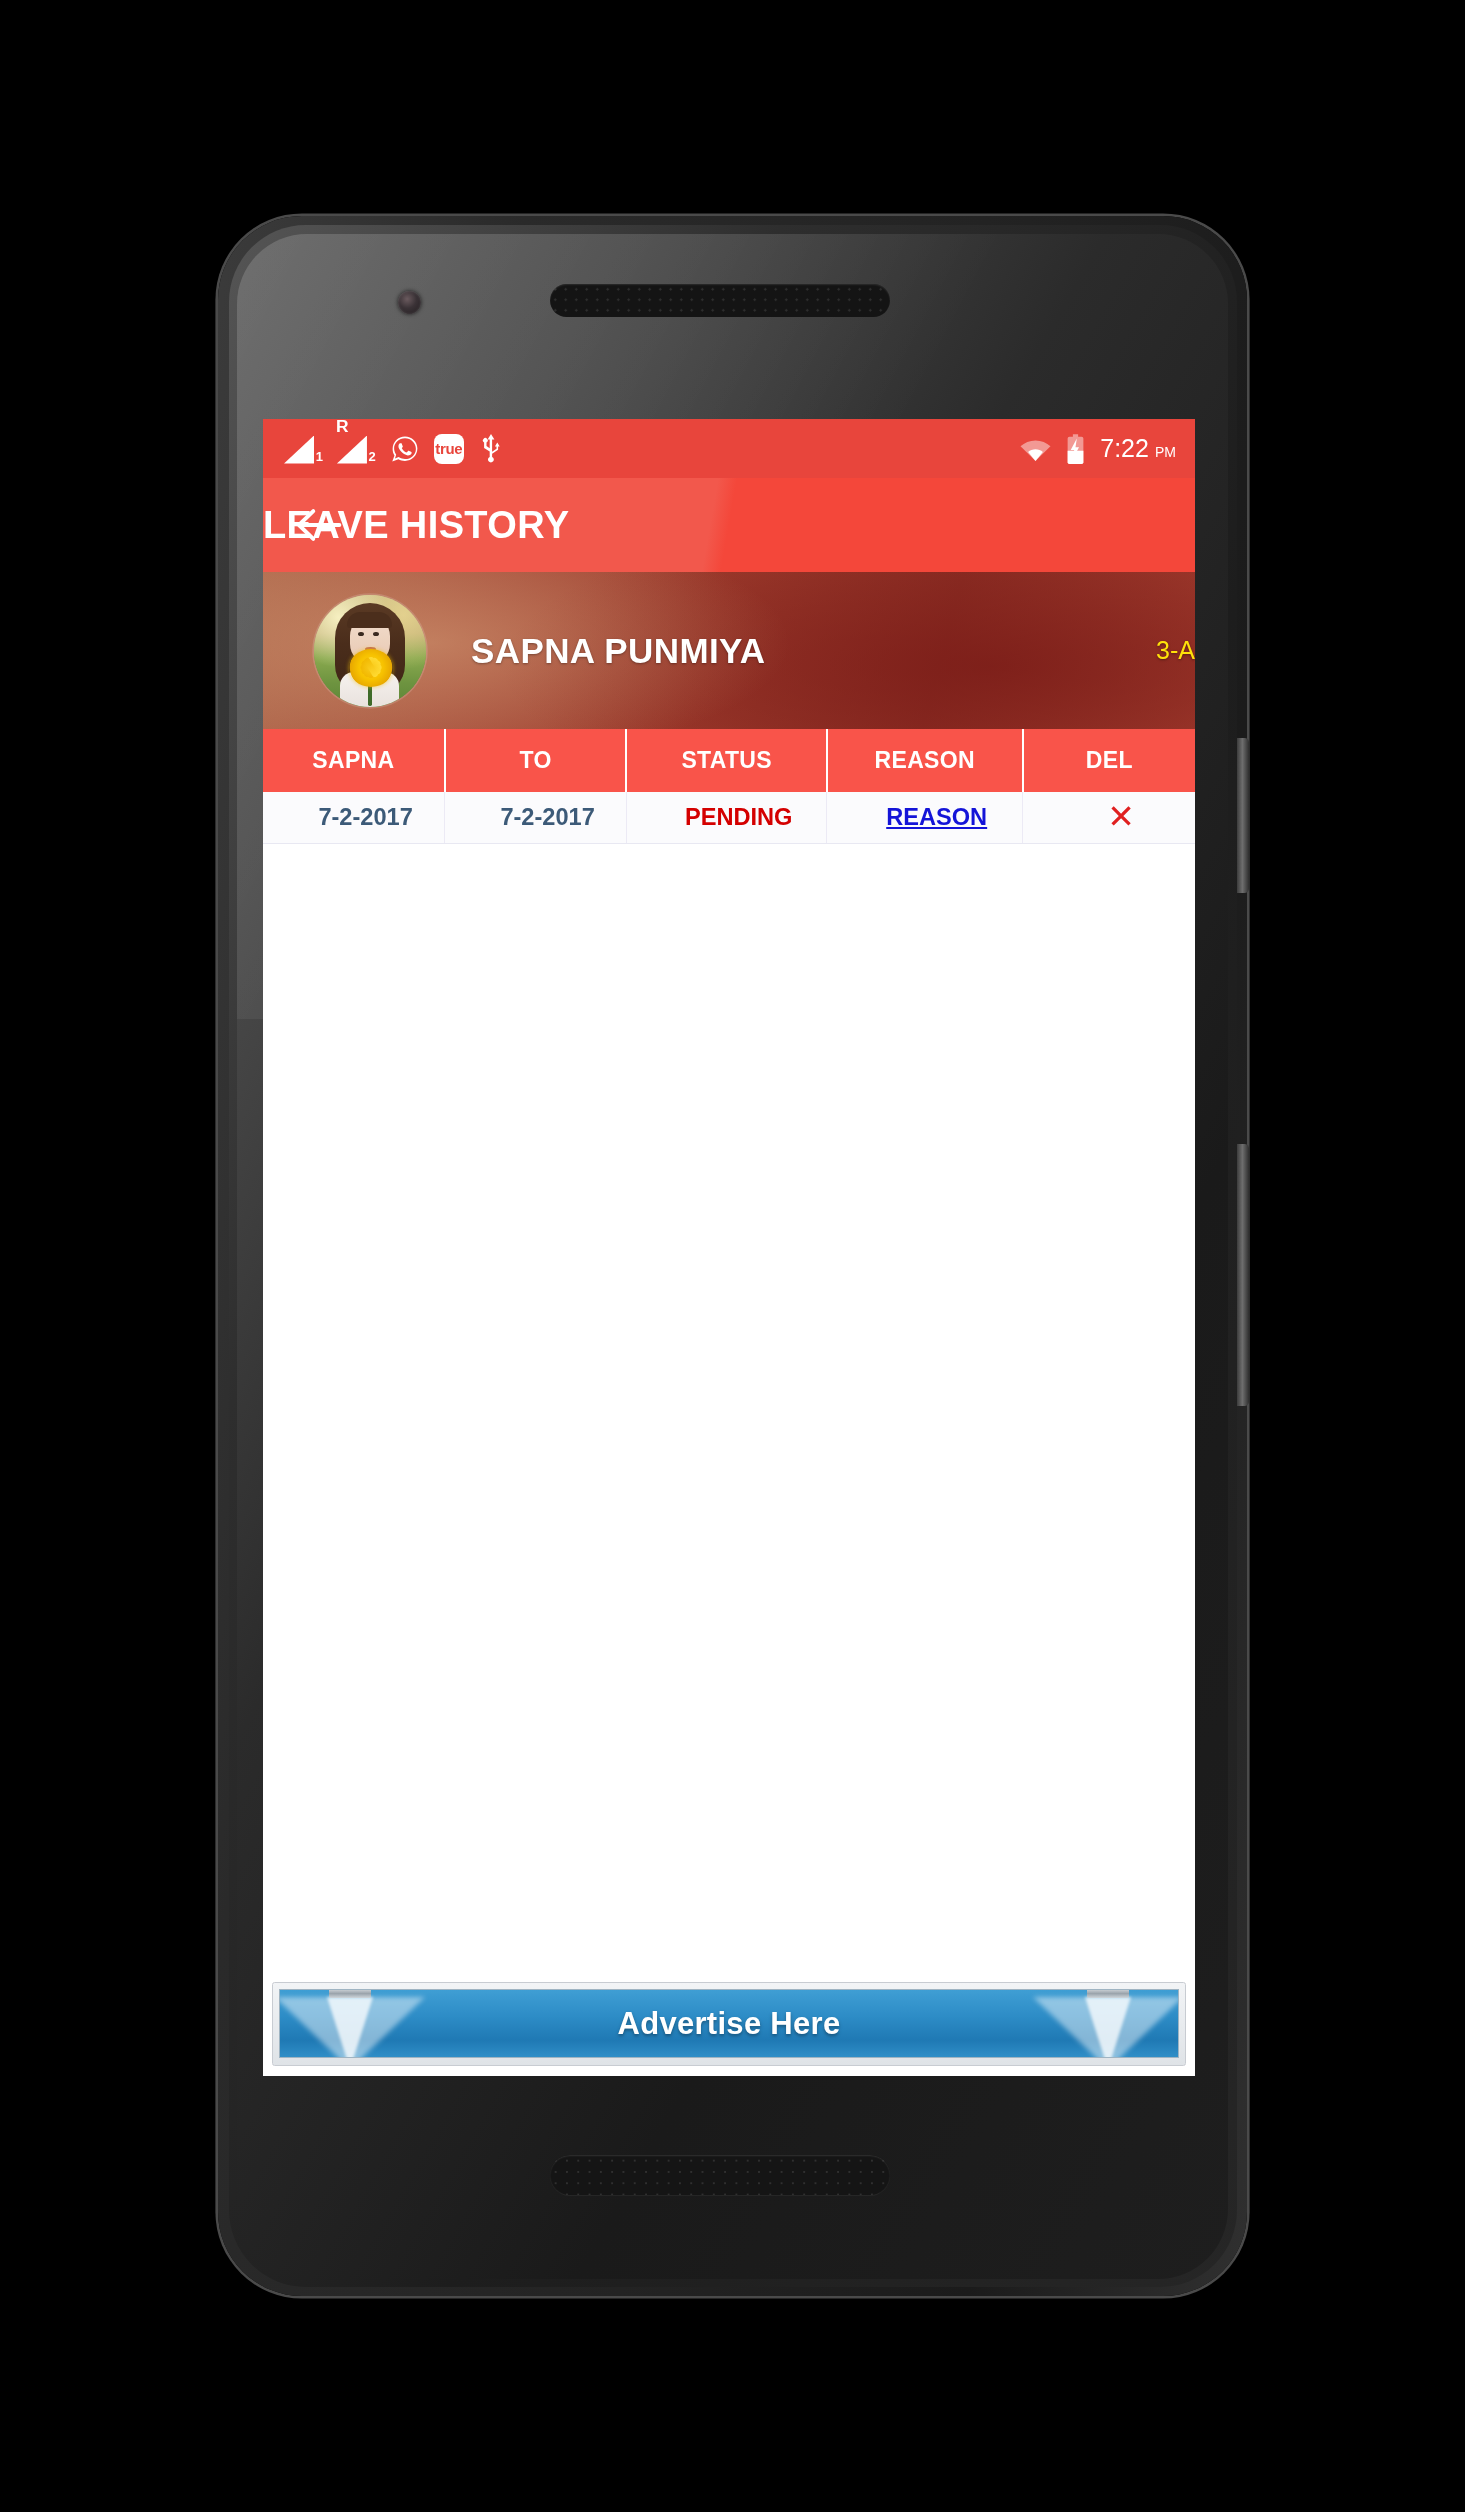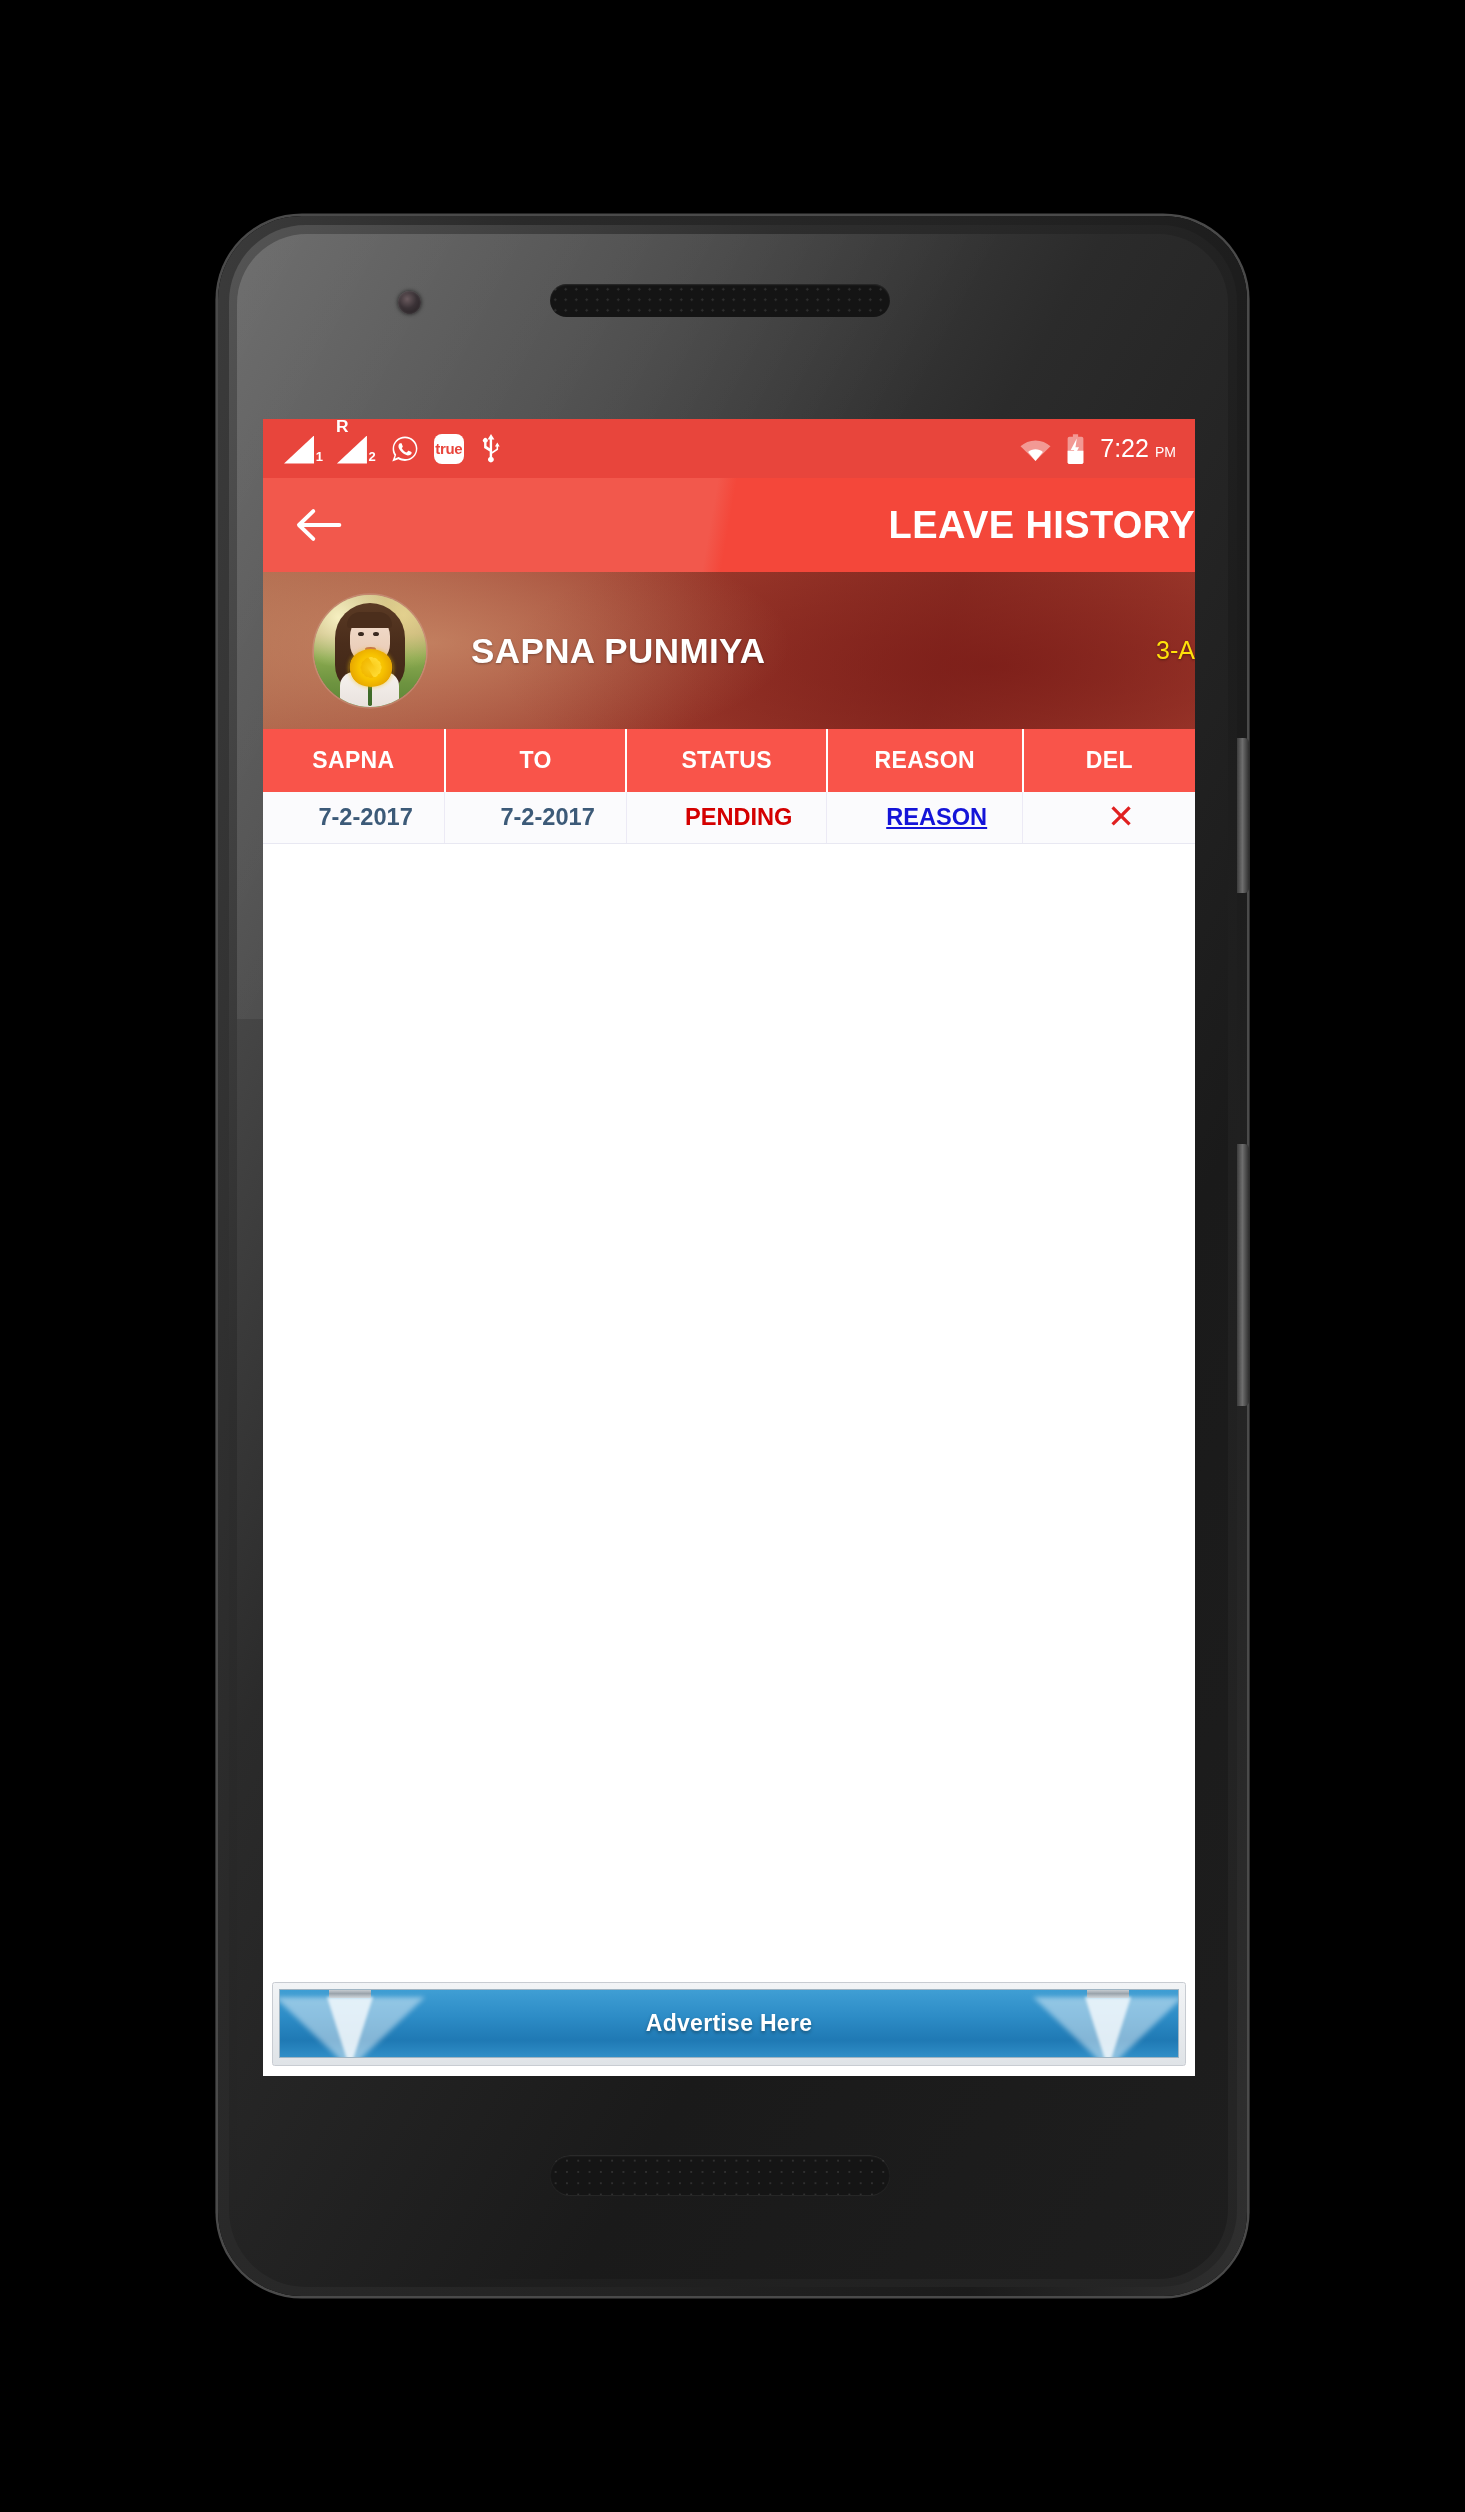--- a/index.html
+++ b/index.html
@@ -126,21 +126,21 @@
     display:flex; align-items:center;
     position:relative;
   }
   #back-button {
     width:80px; height:80px; margin-left:15.7px;
     display:flex; align-items:center; justify-content:center;
     cursor:pointer;
   }
   #app-title {
     position:absolute; left:0; right:0;
-    text-align:right;
+    text-align:left;
     color:#fff; font-size:38px; font-weight:700;
     letter-spacing:0.4px;
   }
 
   
   #profile-header {
     height:157px;
     position:relative;
     display:flex; align-items:center;
     background:
@@ -308,21 +308,21 @@
     border-right:23px solid transparent;
     border-top:72px solid rgba(255,255,255,.75);
     z-index:2;
     filter: blur(1.7px);
   }
   .core-left { left:47px; }
   .core-right { right:47px; }
   #ad-text {
     position:absolute; inset:0; z-index:4;
     display:flex; align-items:center; justify-content:center;
-    color:#fff; font-size:23px; font-weight:700;
+    color:#fff; font-size:31px; font-weight:700;
     text-shadow: 0 1.7px 3.5px rgba(0,0,0,.35);
     letter-spacing:0.3px;
   }
 </style>
 </head>
 <body>
 
 <div id="phone-frame"></div>
 <div id="phone-bezel"></div>
 <div id="phone-glass"></div>

